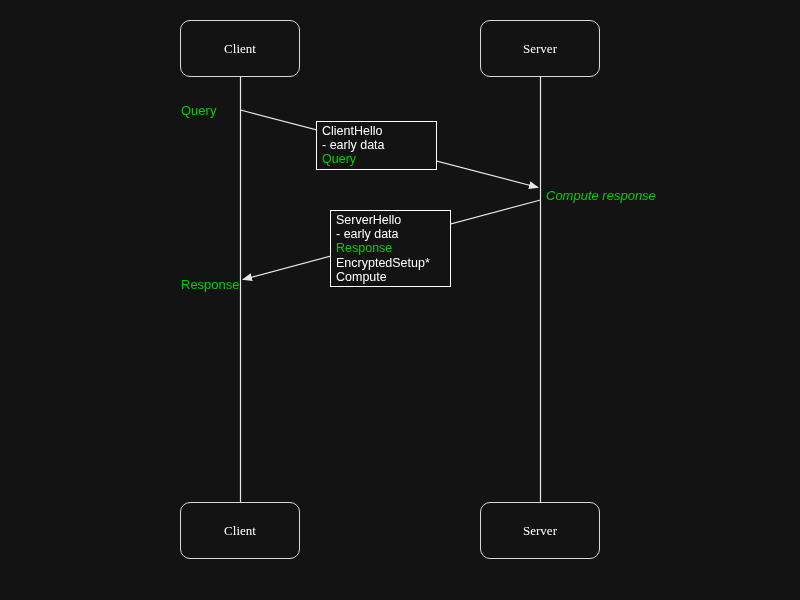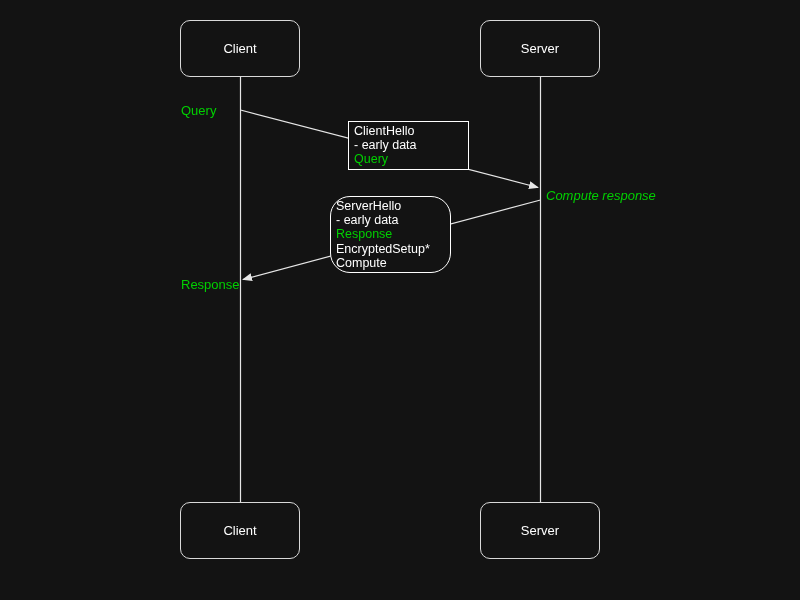--- a/index.html
+++ b/index.html
@@ -28,39 +28,40 @@
     height: 57px;
     box-sizing: border-box;
     border: 1.5px solid #d9d9d9;
     border-radius: 10px;
     background: #131313;
     color: #ffffff;
     font-size: 13px;
     display: flex;
     align-items: center;
     justify-content: center;
+    font-family: Liberation Serif, serif;
   }
   .actor-client-top  { left: 180px; top: 20px; }
   .actor-server-top  { left: 480px; top: 20px; }
   .actor-client-bot  { left: 180px; top: 502px; }
   .actor-server-bot  { left: 480px; top: 502px; }
   .note-box {
     position: absolute;
     width: 121px;
     box-sizing: border-box;
     border: 1px solid #ffffff;
     background: #131313;
     color: #ffffff;
     font-size: 12.5px;
     line-height: 14.2px;
     padding: 2px 5px;
     white-space: nowrap;
   }
-  .note-client-hello { left: 348px; top: 121px; }
-  .note-server-hello { left: 330px; top: 196px; border-radius: 20px; }
+  .note-client-hello { left: 316px; top: 121px; }
+  .note-server-hello { left: 330px; top: 210px; }
   .note-line { display: block; }
   .msg-label {
     position: absolute;
     color: #00d000;
     font-size: 13px;
     white-space: nowrap;
   }
   .label-query    { left: 181px; top: 103px; }
   .label-compute  { left: 546px; top: 188px; font-style: italic; }
   .label-response { left: 181px; top: 277px; }

